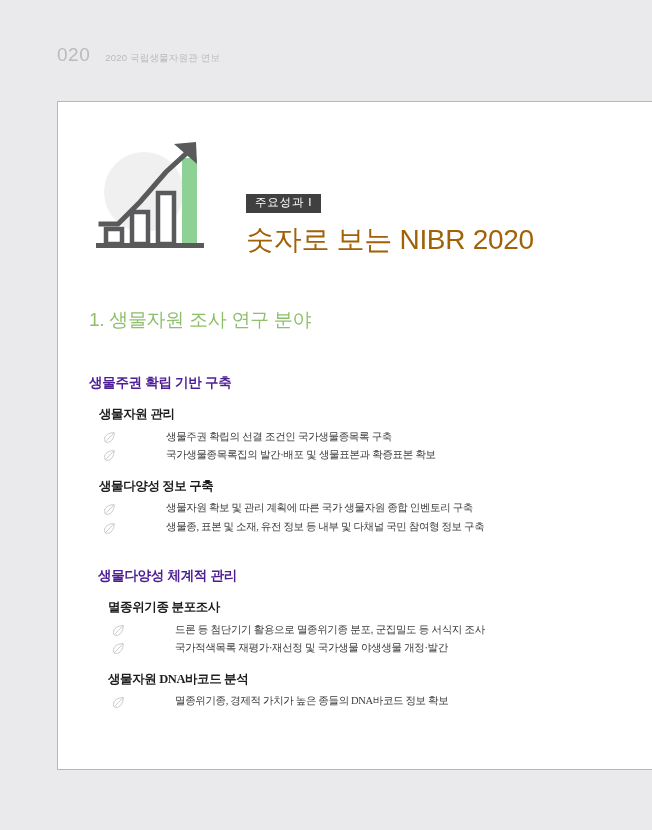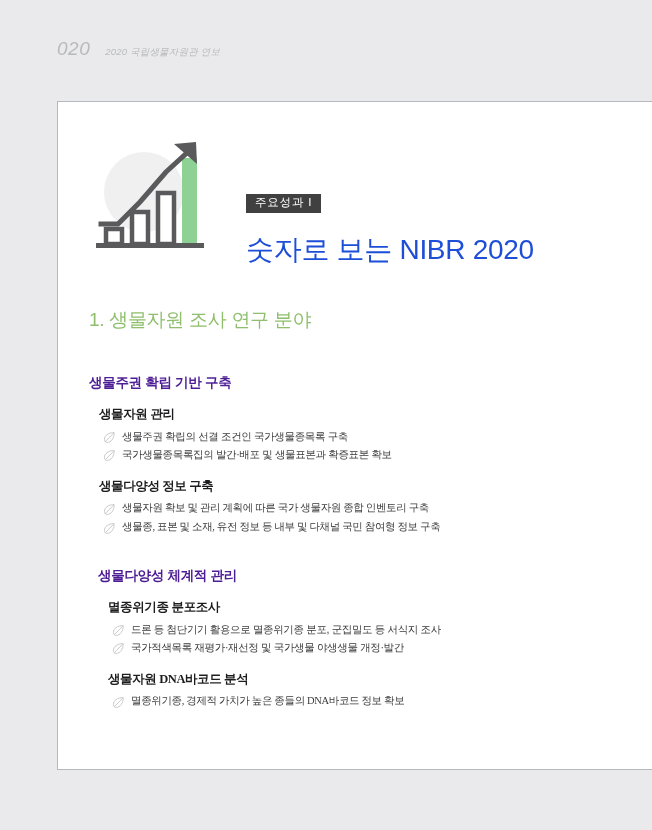--- a/index.html
+++ b/index.html
@@ -12,26 +12,25 @@
     background: #eaeaec;
     font-family: "Liberation Sans", "DejaVu Sans", sans-serif;
     overflow: hidden;
     position: relative;
   }
 
   
   .page-header {
     position: absolute;
     left: 0;
-    top: 38px;
+    top: 44px;
     width: 652px;
     height: 30px;
     display: flex;
     align-items: baseline;
-    font-style: italic;
   }
   .folio {
     margin-left: 57px;
     font-size: 19px;
     letter-spacing: 0.5px;
     color: #b9babd;
     font-weight: 400;
   }
   .header-title {
     margin-left: 15px;
@@ -80,23 +79,23 @@
     display: inline-block;
     background: #404040;
     color: #ffffff;
     font-size: 11.5px;
     font-weight: 400;
     letter-spacing: 0.8px;
     padding: 3px 9px 4px 9px;
     line-height: 1;
   }
   .main-title {
-    margin-top: 20px;
+    margin-top: 10px;
     font-size: 28px;
-    color: #1d4ed8;
+    color: #a16207;
     font-weight: 400;
     letter-spacing: -0.3px;
     line-height: 1.2;
     white-space: nowrap;
   }
 
   
   .section-heading {
     position: absolute;
     left: 31px;
@@ -136,20 +135,21 @@
 
   .bullet-list {
     list-style: none;
     margin: 0;
     padding: 0;
   }
   .bullet {
     display: flex;
     align-items: flex-start;
     margin: 0 0 4px 0;
+    gap: 44px;
   }
   .bullet:last-child { margin-bottom: 0; }
 
   .leaf-icon {
     flex: 0 0 auto;
     width: 13px;
     height: 13px;
     margin: 1px 6px 0 14px;
     display: block;
   }

